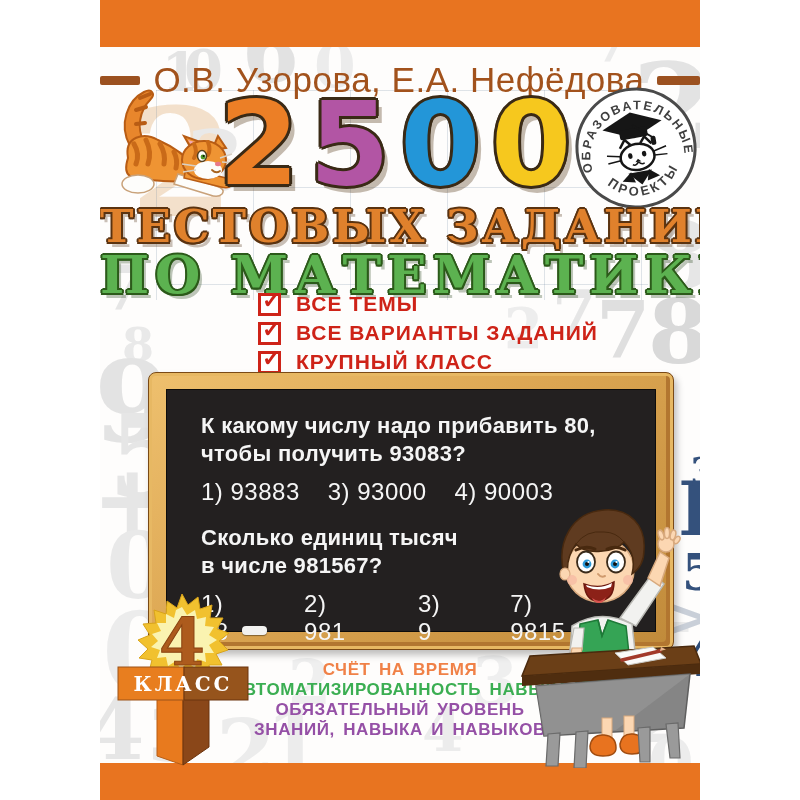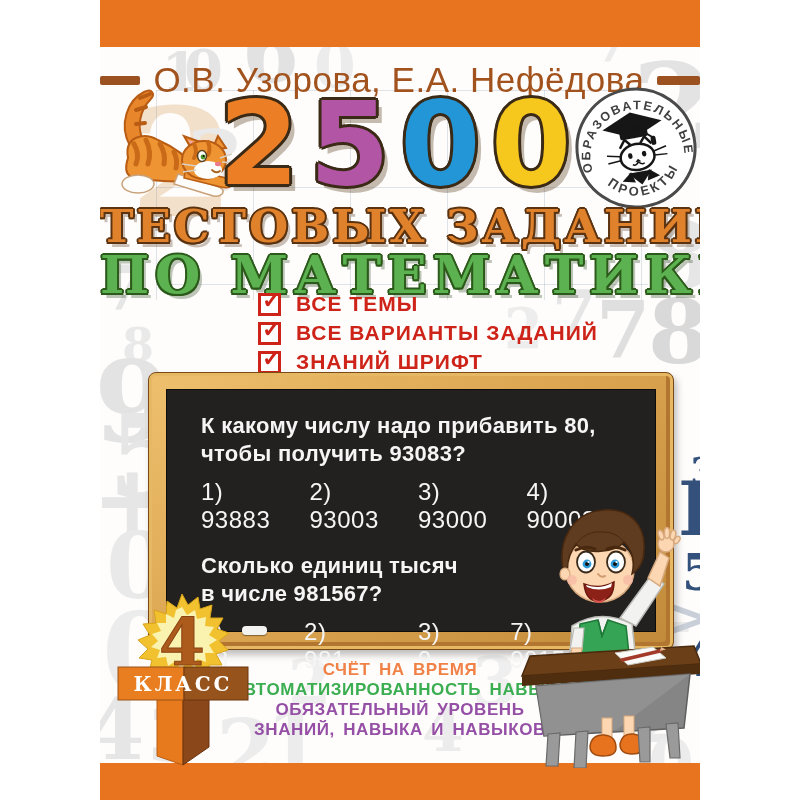--- a/index.html
+++ b/index.html
@@ -184,33 +184,32 @@
       <div class="chk-row">
         <span class="chk-box"></span>
         <span class="chk-label">ВСЕ ТЕМЫ</span>
       </div>
       <div class="chk-row">
         <span class="chk-box"></span>
         <span class="chk-label">ВСЕ ВАРИАНТЫ ЗАДАНИЙ</span>
       </div>
       <div class="chk-row">
         <span class="chk-box"></span>
-        <span class="chk-label">ЗНАНИЙ ШРИФТ</span>
+        <span class="chk-label">КРУПНЫЙ КЛАСС</span>
       </div>
     </div>
 
   <div class="board">
     <div class="board-inner">
       <div class="board-text">
         <div class="q">
           <div class="q-line">К какому числу надо прибавить 80,</div>
           <div class="q-line">чтобы получить 93083?</div>
           <div class="a-row r1">
             <span>1) 93883</span>
-            <span>2) 93003</span>
             <span>3) 93000</span>
             <span>4) 90003</span>
           </div>
         </div>
         <div class="q q2">
           <div class="q-line">Сколько единиц тысяч</div>
           <div class="q-line">в числе 981567?</div>
           <div class="a-row r2">
             <span>1) 98</span>
             <span>2) 981</span>

